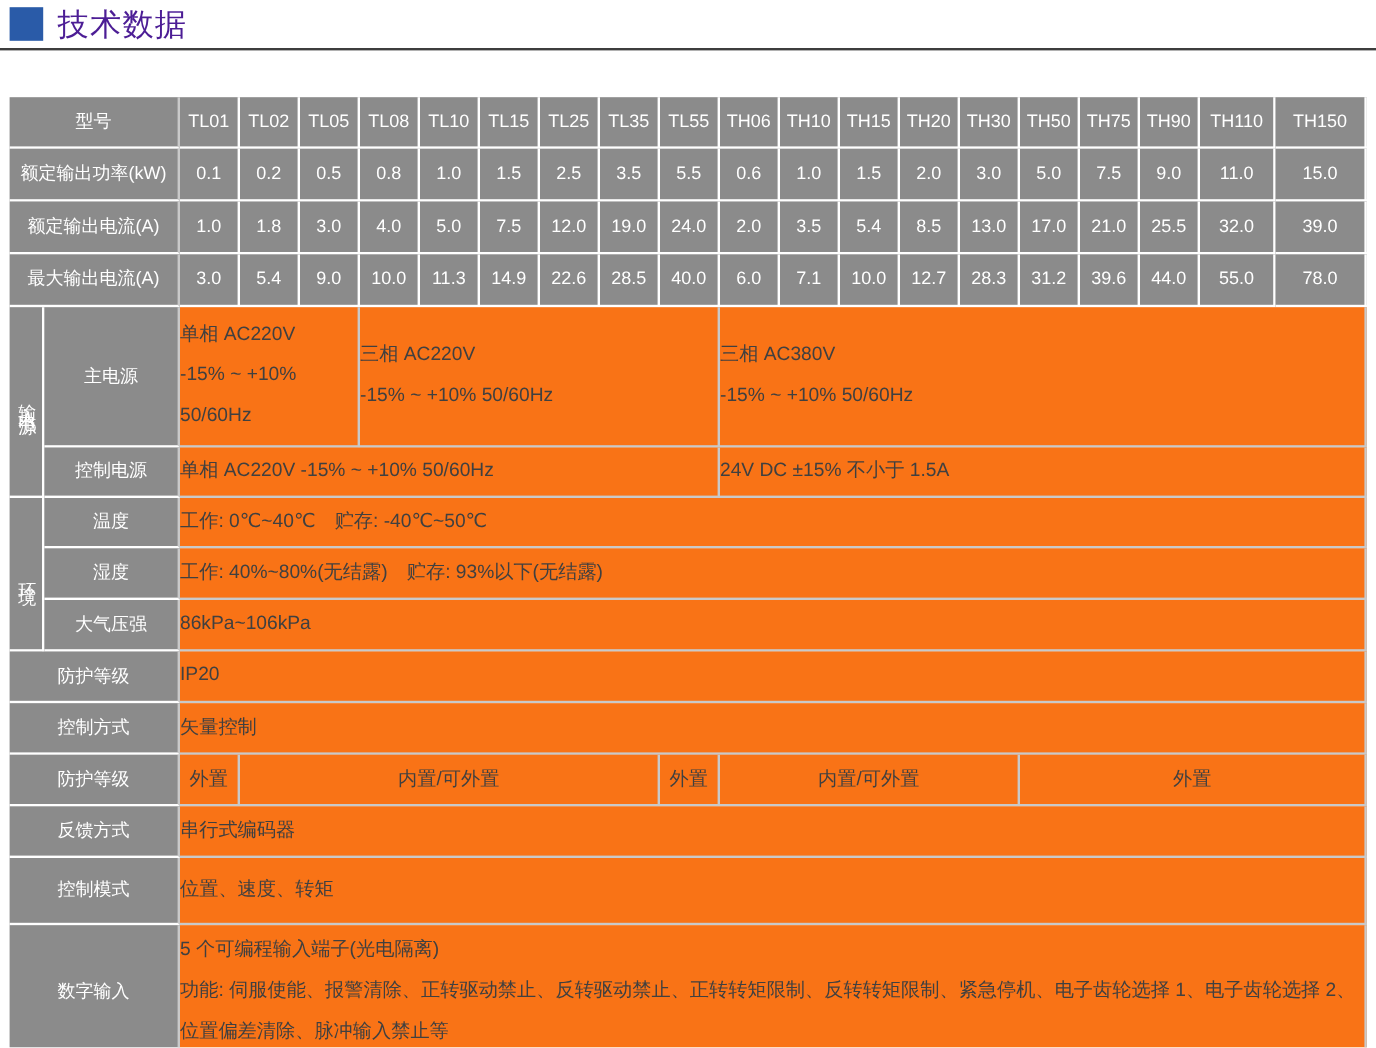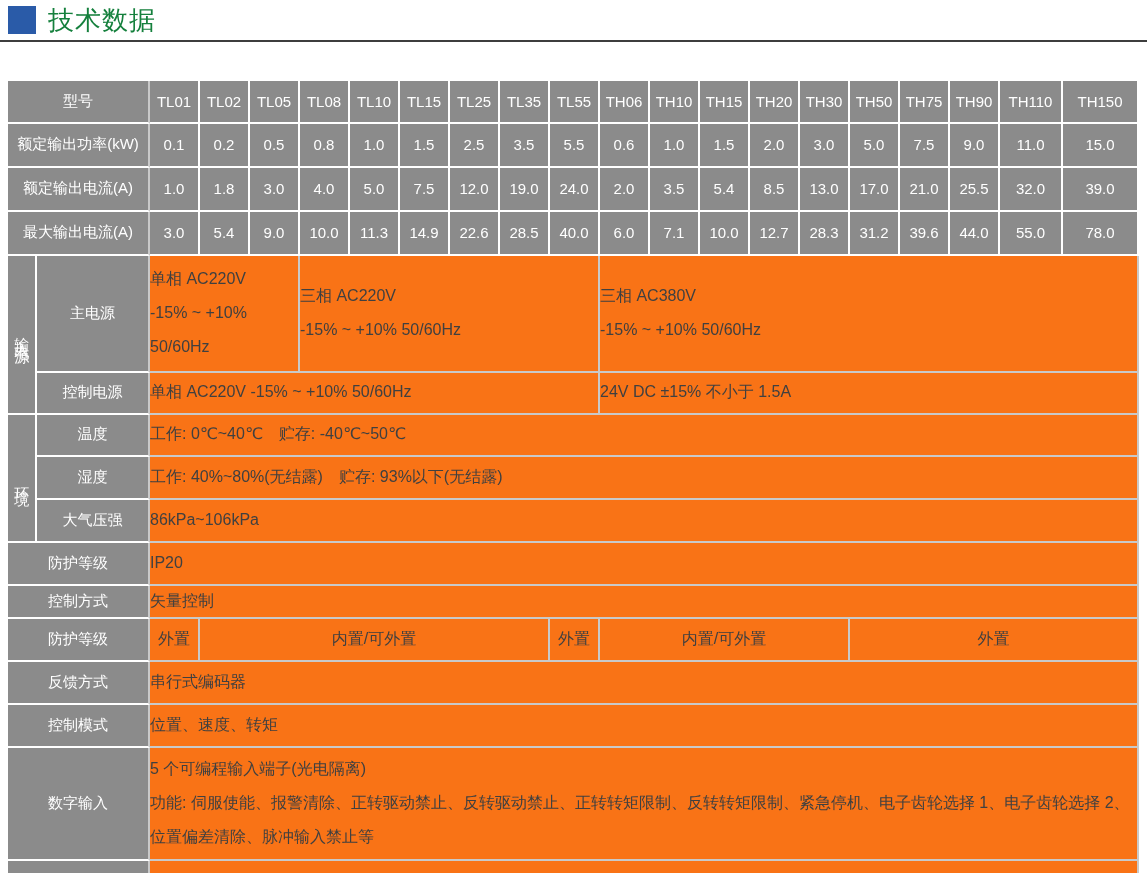--- a/index.html
+++ b/index.html
@@ -8,21 +8,21 @@
     --bl:#c9c9c9;
     --ink:#404040;
   }
   html,body{margin:0;padding:0;background:#fff;}
   body{font-family:"Liberation Sans","DejaVu Sans",sans-serif;color:var(--ink);}
   .page{width:1147px;height:873px;overflow:hidden;background:#fff;position:relative;}
 
   .titlebar{display:flex;align-items:center;gap:12px;padding:6px 8px 5px 8px;
             border-bottom:2px solid #3d3d3d;}
   .title-square{width:28px;height:28px;background:var(--accent);flex:0 0 auto;}
-  .title-text{font-size:26px;color:#15803d;letter-spacing:1px;line-height:1.1;}
+  .title-text{font-size:26px;color:#4c1d95;letter-spacing:1px;line-height:1.1;}
 
   table.spec{border-spacing:0;border-collapse:separate;table-layout:fixed;
              width:1131px;margin:39px 8px 0 8px;}
   table.spec td,table.spec th{box-sizing:border-box;padding:0;font-weight:normal;overflow:hidden;}
 
   
   .g{background:var(--gray);color:#fff;text-align:center;vertical-align:middle;
      font-size:15px;border-right:2px solid #fff;border-bottom:2px solid #fff;
      white-space:nowrap;}
   .g.edge{border-right:2px solid var(--bl);}
@@ -191,37 +191,37 @@
           <td class="w" colspan="19">工作: 40%~80%(无结露)　贮存: 93%以下(无结露)</td>
         </tr>
         <tr style="height: 43px;">
           <td class="g edge">大气压强</td>
           <td class="w" colspan="19">86kPa~106kPa</td>
         </tr>
         <tr style="height: 43px; border-radius: 17px;">
           <td class="g edge" colspan="2">防护等级</td>
           <td class="w" colspan="19">IP20</td>
         </tr>
-        <tr style="height: 33px;">
+        <tr style="height: 43px;">
           <td class="g edge" colspan="2">控制方式</td>
           <td class="w" colspan="19">矢量控制</td>
         </tr>
         <tr style="height: 43px;">
           <td class="g edge" colspan="2">防护等级</td>
           <td class="w center" colspan="1">外置</td>
           <td class="w center" colspan="7">内置/可外置</td>
           <td class="w center" colspan="1">外置</td>
           <td class="w center" colspan="5">内置/可外置</td>
           <td class="w center" colspan="5">外置</td>
         </tr>
         <tr style="height: 43px; padding-left: 12px;">
           <td class="g edge" colspan="2">反馈方式</td>
           <td class="w" colspan="19">串行式编码器</td>
         </tr>
-        <tr style="height: 43px;">
+        <tr style="height: 56px;">
           <td class="g edge" colspan="2">控制模式</td>
           <td class="w" colspan="19">位置、速度、转矩</td>
         </tr>
         <tr style="height: 113px;">
           <td class="g edge" colspan="2">数字输入</td>
           <td class="w" colspan="19">
             <div class="ln">5 个可编程输入端子(光电隔离)</div>
             <div class="ln">功能: 伺服使能、报警清除、正转驱动禁止、反转驱动禁止、正转转矩限制、反转转矩限制、紧急停机、电子齿轮选择 1、电子齿轮选择 2、</div>
             <div class="ln">位置偏差清除、脉冲输入禁止等</div>
           </td>

